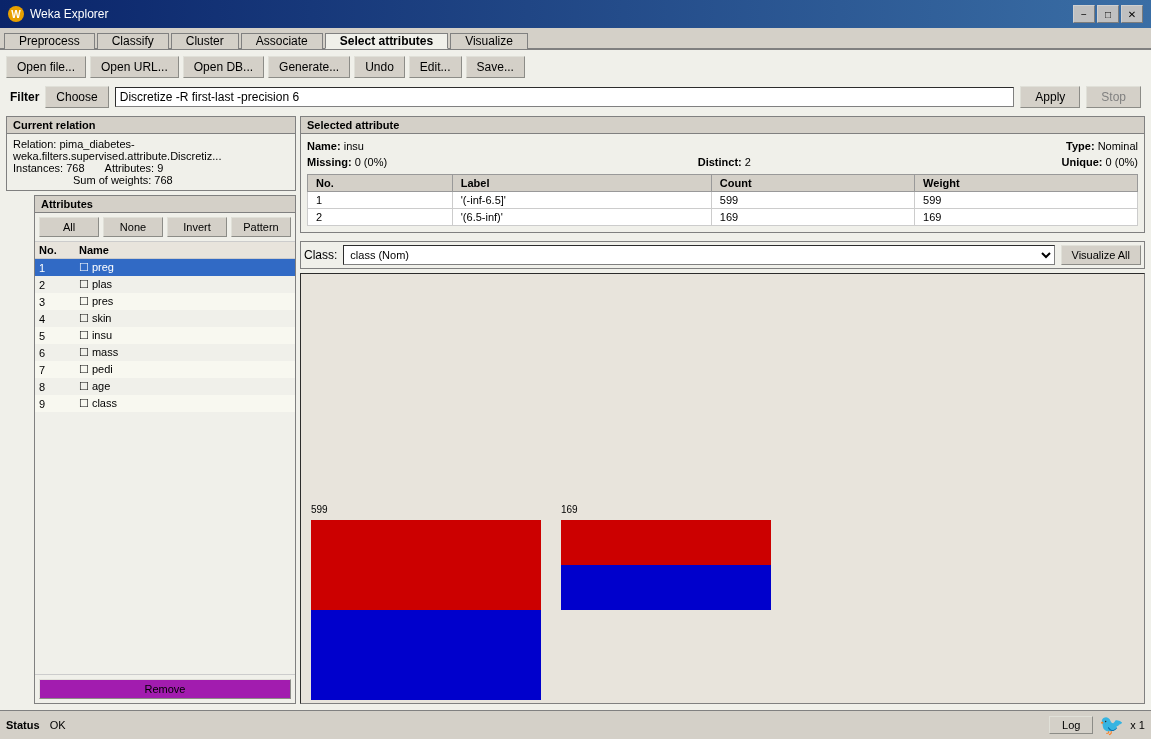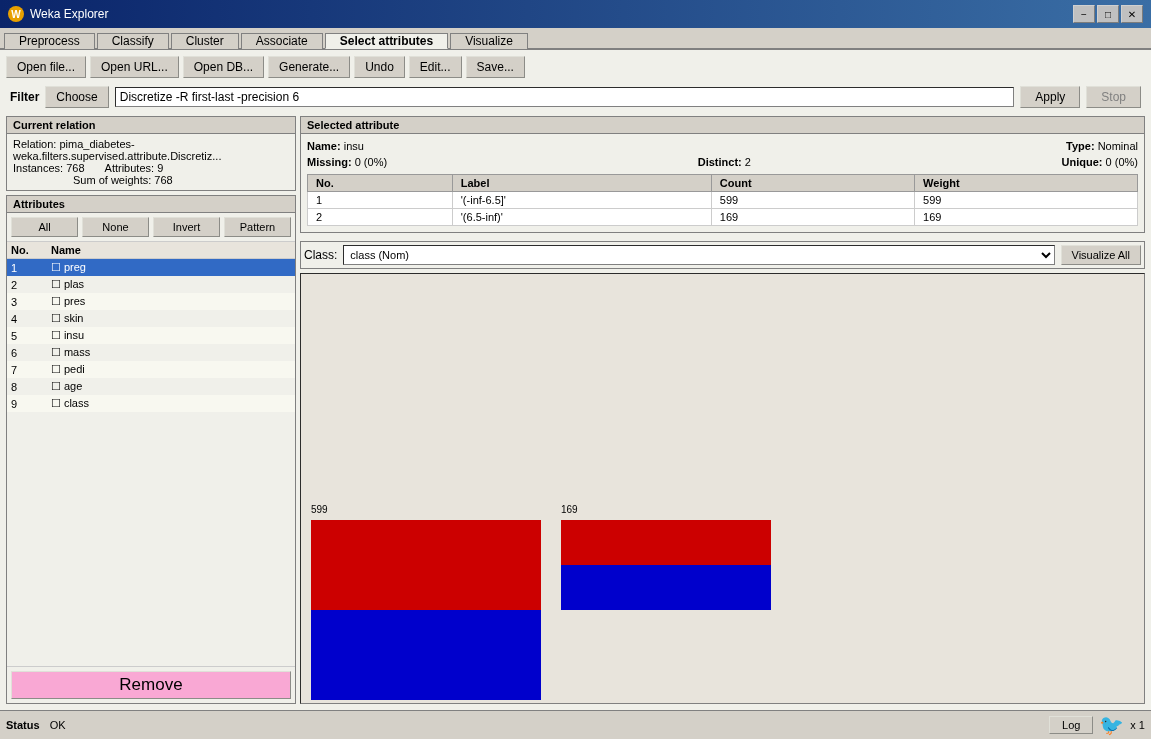--- a/index.html
+++ b/index.html
@@ -166,20 +166,21 @@
     }
     .info-row {
       display: flex;
       gap: 20px;
     }
     .attributes-panel {
       flex: 1;
       border: 1px solid #808080;
       display: flex;
       flex-direction: column;
+      margin-left: 28px;
     }
     .attributes-header {
       background: #d4d0c8;
       padding: 2px 6px;
       font-weight: bold;
       font-size: 11px;
       border-bottom: 1px solid #808080;
     }
     .attr-buttons {
       display: flex;
@@ -220,24 +221,24 @@
     .attr-row:nth-child(odd) { background: #f8f8f0; }
     .attr-row.selected { background: #316ac5; color: white; }
     .remove-btn-row {
       padding: 4px;
       background: #f0f0ea;
       border-top: 1px solid #ccc;
     }
     .remove-btn {
       width: 100%;
       padding: 3px;
-      background: #f9a8d4;
-      border: 1px outset #e0e0d8;
-      cursor: pointer;
-      font-size: 17px;
+      background: #a21caf;
+      border: 1px outset #e0e0d8;
+      cursor: pointer;
+      font-size: 11px;
     }
     .selected-attr-panel {
       border: 1px solid #808080;
       background: #f0f0ea;
     }
     .selected-attr-content {
       padding: 6px;
       font-size: 11px;
     }
     .data-table {

